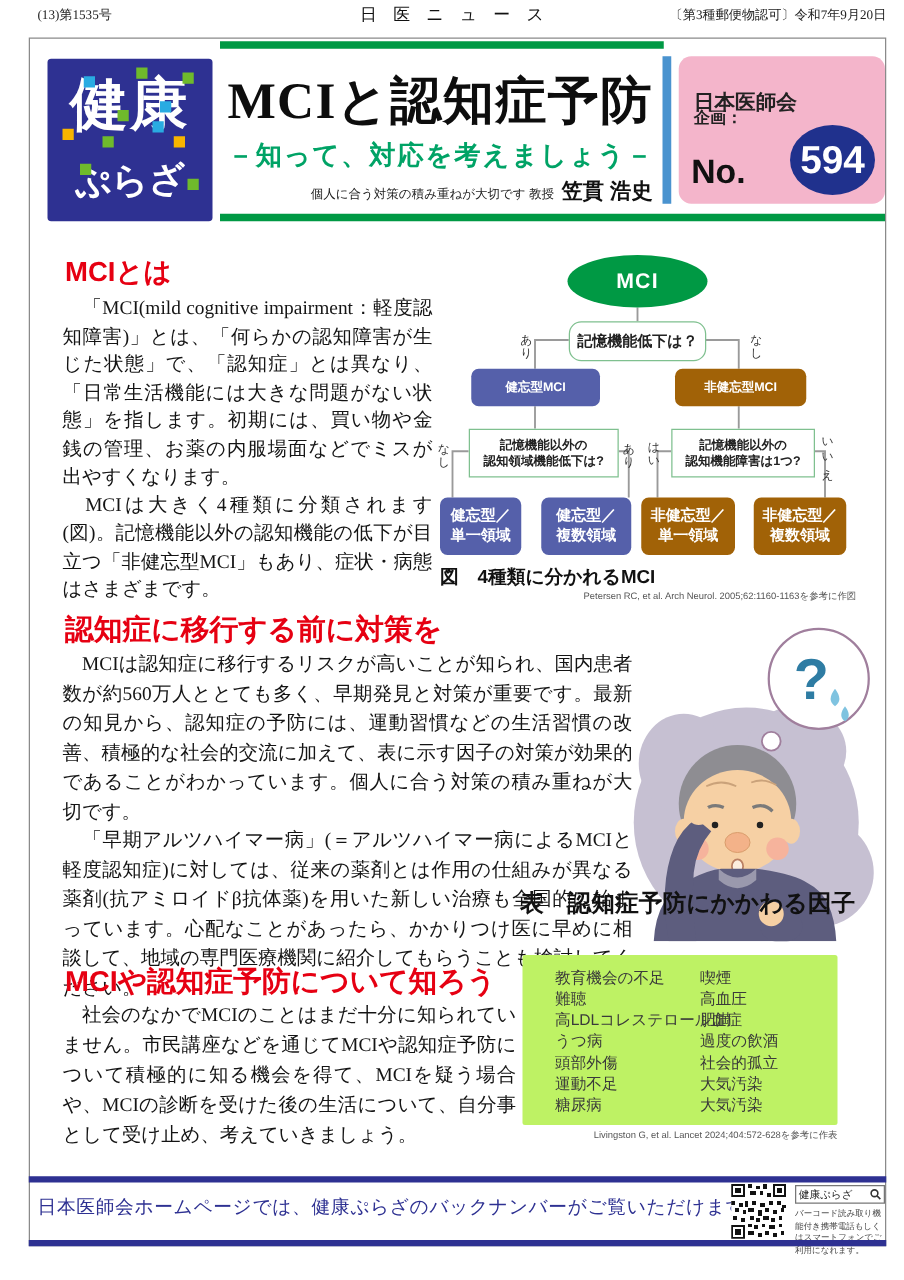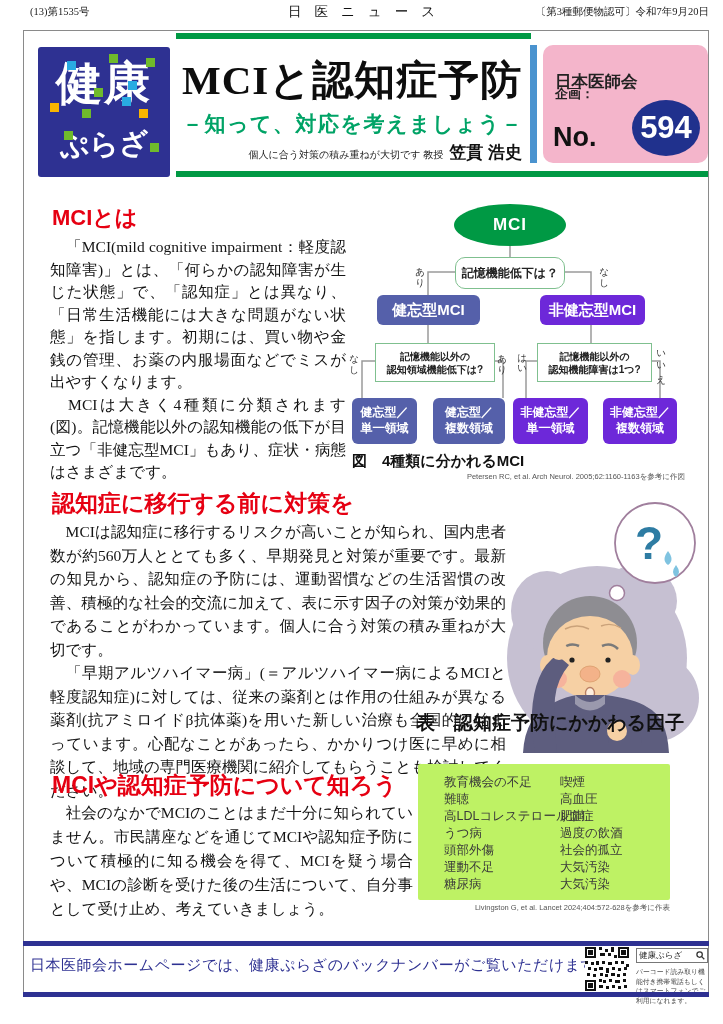--- a/index.html
+++ b/index.html
@@ -35,23 +35,23 @@
   .h-red{font-weight:bold;color:#e60012;}
   .body-txt{font-size:15.5px;line-height:22.5px;text-align:justify;color:#141414;}
   .body-txt p{margin:0;}
   
   .fc{left:345px;top:200px;width:355px;height:248px;}
   .fc-ellipse{position:absolute;left:109px;top:4px;width:112px;height:42px;background:#009944;border-radius:50%;
               display:flex;align-items:center;justify-content:center;color:#fff;font-weight:bold;font-size:17px;letter-spacing:1px;}
   .qbox{position:absolute;background:#fff;border:1.5px solid #7fc08f;display:flex;flex-direction:column;
         align-items:center;justify-content:center;color:#222;font-weight:bold;text-align:center;}
   .branch{position:absolute;height:30px;border-radius:6px;display:flex;align-items:center;justify-content:center;
-          color:#fff;font-weight:bold;font-size:15px;}
+          color:#fff;font-weight:bold;font-size:10px;}
   .bblue{background:#5560aa;}
-  .bmag{background:#6d28d9;}
+  .bmag{background:#a16207;}
   .leaf{position:absolute;height:46px;border-radius:6px;display:flex;flex-direction:column;align-items:center;
         justify-content:center;color:#fff;font-weight:bold;font-size:12px;line-height:1.3;text-align:center;}
   .vlabel{position:absolute;writing-mode:vertical-rl;font-size:9.5px;color:#333;letter-spacing:1px;}
   .fig-cap{left:352px;top:452px;font-size:15px;font-weight:bold;color:#111;}
   .small-ref{font-size:7.5px;color:#555;text-align:right;}
   
   .tbl-cap{left:416px;top:710px;font-size:19px;font-weight:bold;color:#111;}
   .yellow-box{left:418px;top:764px;width:252px;height:136px;background:#bef264;border-radius:2px;}
   .fact-col{position:absolute;top:10px;font-size:12.5px;line-height:17px;color:#3a3a3a;font-weight:500;}
   

